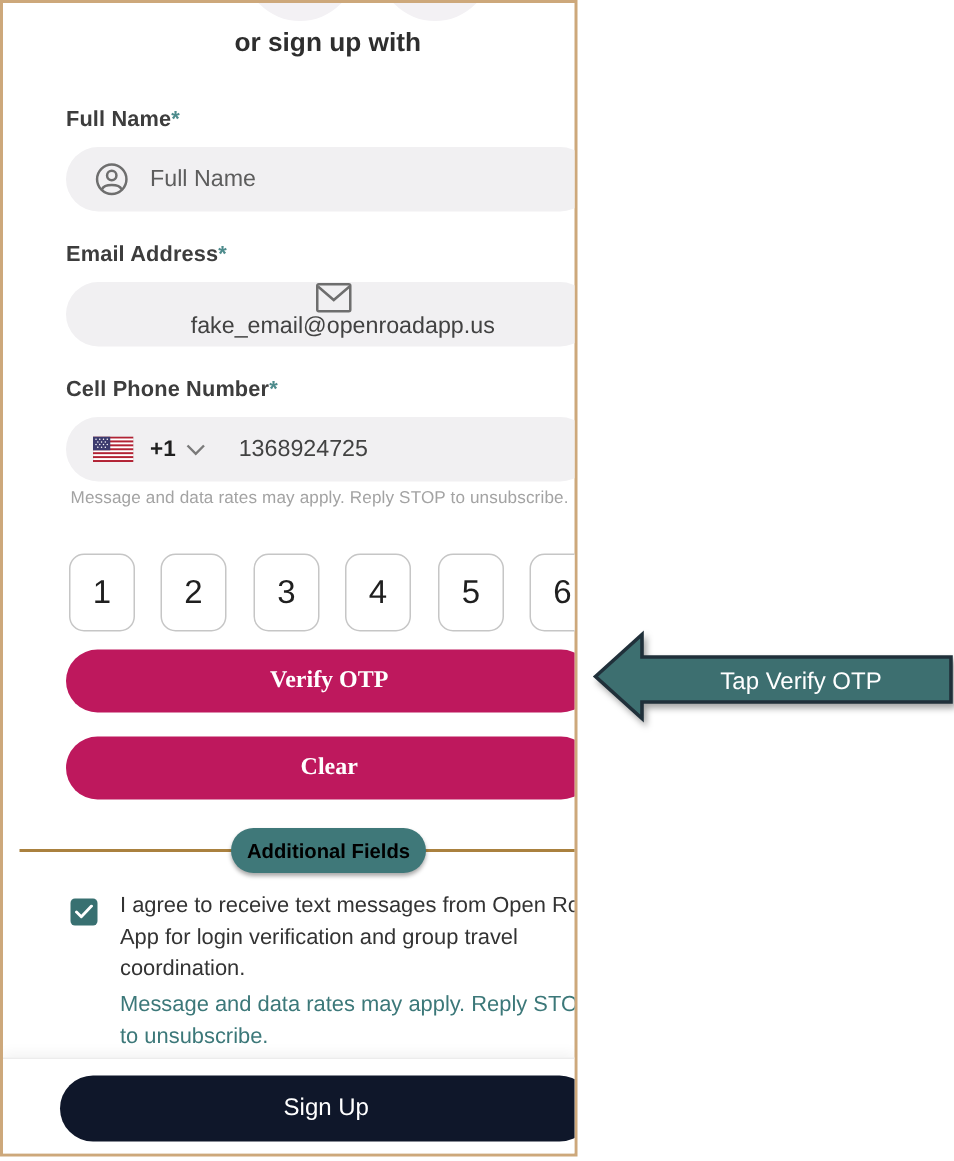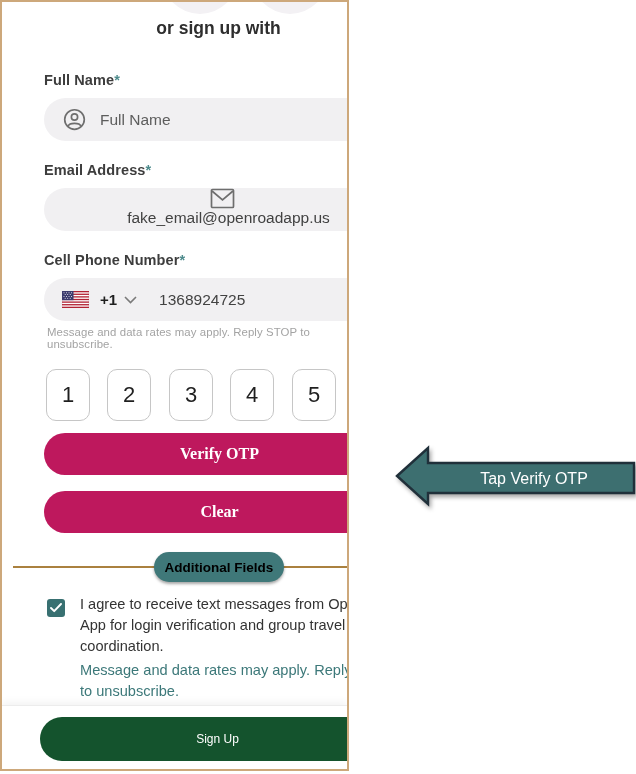--- a/index.html
+++ b/index.html
@@ -1,21 +1,21 @@
 <!DOCTYPE html>
 <html><head>
 <meta charset="utf-8">
 <style>
   * { margin:0; padding:0; box-sizing:border-box; }
   html,body { width:636px; height:774px; background:#ffffff;
     font-family:"Liberation Sans", sans-serif; overflow:hidden; }
   .stage { position:relative; width:636px; height:774px; background:#fff; }
 
   
-  .panel { position:absolute; left:0; top:0; width:349px; height:771px;
+  .panel { position:absolute; left:0; top:0; width:385px; height:771px;
     background:#fff; border:2px solid #cda87b; overflow:hidden;padding-left:44px; }
 
   .top-circle { position:absolute; width:76px; height:76px; border-radius:50%;
     background:#f3f1f4; }
   .circle-1 { left:160px; top:-64px; }
   .circle-2 { left:250px; top:-64px; }
 
   .page-title { position:absolute; left:0; top:16px; width:433px;
     text-align:center; font-size:17.5px; font-weight:700; color:#2e2e2e; }
 
@@ -61,26 +61,26 @@
     justify-content:center; cursor:pointer; }
   .agree-text { position:absolute; left:78px; top:592px; width:328px;
     font-size:14.6px; line-height:21px; color:#333333; }
   .agree-sub { position:absolute; left:78px; top:658px; width:328px;
     font-size:14.6px; line-height:21px; color:#3c7879; }
 
   .bottom-bar { position:absolute; left:0; right:0; bottom:0; height:64px;
     background:#fff; border-top:1px solid #ececec;
     box-shadow:0 -3px 8px rgba(0,0,0,.05); }
   .signup-btn { position:absolute; left:38px; top:11px; width:355px; height:44px;
-    border-radius:22px; background:#14532d; border:none; color:#fff;
-    font-family:"Liberation Sans", sans-serif; font-size:12px; font-weight:400;
+    border-radius:22px; background:#0f172a; border:none; color:#fff;
+    font-family:"Liberation Sans", sans-serif; font-size:16px; font-weight:400;
     display:flex; align-items:center; justify-content:center; cursor:pointer; }
 
   
-  .arrow-wrap { position:absolute; left:394px; top:444px; width:242px; height:66px;
+  .arrow-wrap { position:absolute; left:394px; top:419px; width:242px; height:66px;
     filter:drop-shadow(2px 3px 2px rgba(0,0,0,.35));text-align:center; }
   .arrow-wrap svg { display:block; }
 </style>
 </head>
 <body>
 
 <div class="stage">
 
   <div class="panel">
 

